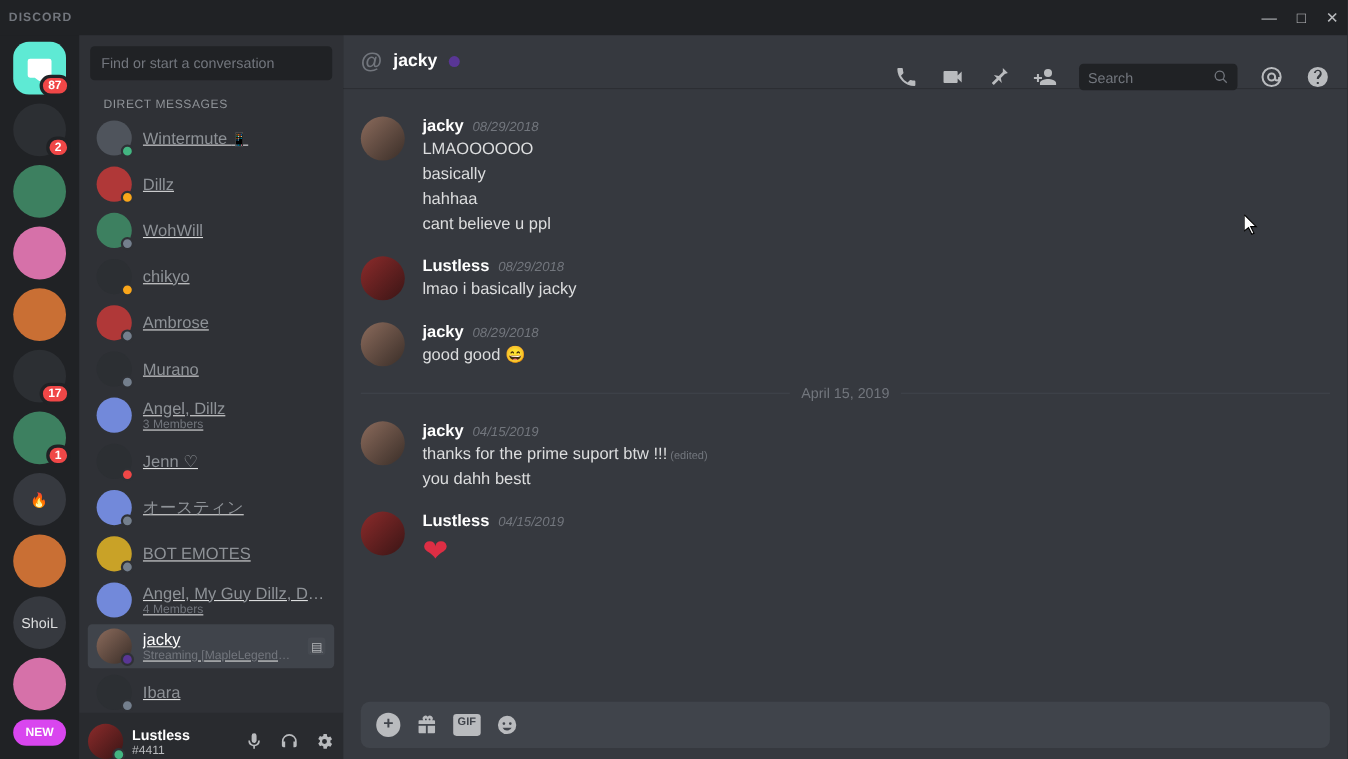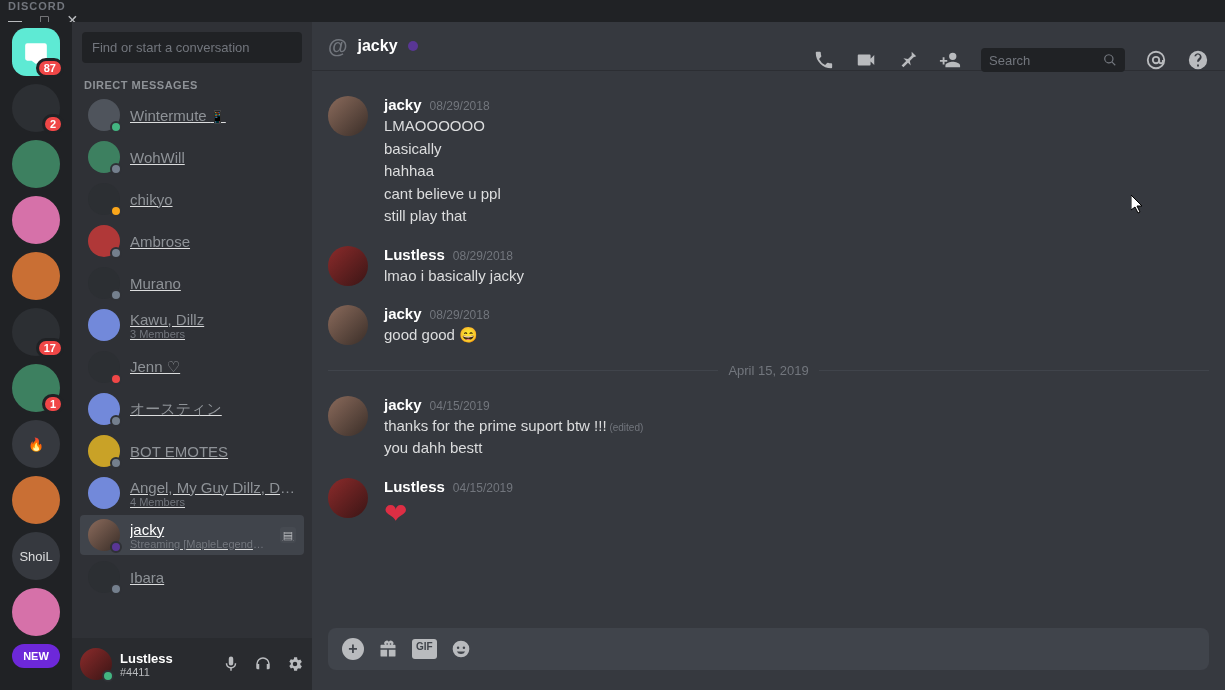--- a/index.html
+++ b/index.html
@@ -5,24 +5,23 @@
 * { margin: 0; padding: 0; box-sizing: border-box; }
 body {
   width: 1225px; height: 690px;
   font-family: Whitney, "Helvetica Neue", Helvetica, Arial, sans-serif;
   background: #202225; color: #dcddde; overflow: hidden;
   user-select: none;
 }
 
 
 .titlebar {
-  height: 22px; background: #202225;
-  display: flex; align-items: flex-start; justify-content: space-between;
+  height: 32px; background: #202225;
+  display: flex; align-items: center; justify-content: space-between;
   padding: 0 8px 0 8px;
-  flex-direction: column;
 }
 .titlebar-logo { color: #72767d; font-size: 11px; font-weight: 700; letter-spacing: 1px; }
 .titlebar-controls { display: flex; gap: 18px; color: #b9bbbe; }
 .titlebar-controls span { font-size: 14px; cursor: default; }
 
 
 .app { display: flex; height: calc(100% - 22px); }
 
 
 .servers {
@@ -36,35 +35,35 @@
   display: flex; align-items: center; justify-content: center;
   font-size: 13px; color: #dcddde;
 }
 .server-pill.active { border-radius: 30%; background: #5eead4; }
 .server-pill .badge {
   position: absolute; bottom: -2px; right: -4px;
   background: #f04747; color: #fff; border-radius: 10px;
   font-size: 11px; font-weight: 700; padding: 1px 5px;
   border: 3px solid #202225;
 }
-.server-pill.new-pill { background: #6d28d9; color: #fff; border-radius: 16px; height: 24px; font-weight: 700; font-size: 11px; }
+.server-pill.new-pill { background: #d946ef; color: #fff; border-radius: 16px; height: 24px; font-weight: 700; font-size: 11px; }
 
 
 .sidebar {
   width: 240px; background: #2f3136;
   display: flex; flex-direction: column;
 }
 .search-box {
   margin: 10px 10px 6px 10px;
   background: #202225; border-radius: 4px;
   padding: 8px 10px; color: #72767d; font-size: 13px;
 }
 .section-header {
-  padding: 10px 16px 4px 12px;
-  font-size: 11px; font-weight: 700; color: #8e9297;
+  padding: 10px 16px 4px 22px;
+  font-size: 11px; font-weight: 400; color: #8e9297;
   letter-spacing: 0.5px;
 }
 .dm-list { flex: 1; overflow-y: auto; padding: 0 8px; text-decoration: underline; }
 .dm-item {
   display: flex; align-items: center; gap: 10px;
   padding: 4px 8px; border-radius: 4px; margin-bottom: 2px;
   color: #8e9297;
 }
 .dm-item.selected { background: #40444b; color: #fff; }
 .dm-avatar {
@@ -116,21 +115,21 @@
 
 .messages { flex: 1; overflow-y: auto; padding: 8px 16px 16px 16px; }
 .msg-group { display: flex; gap: 16px; margin-top: 18px; }
 .msg-avatar {
   width: 40px; height: 40px; border-radius: 50%;
   background: #4f545c; flex-shrink: 0;
 }
 .msg-body { flex: 1; }
 .msg-header { display: flex; align-items: baseline; gap: 8px; margin-bottom: 2px; }
 .msg-author { font-weight: 600; color: #fff; font-size: 15px; }
-.msg-time { font-size: 12px; color: #72767d; }
+.msg-time { font-size: 12px; color: #72767d; font-style: italic; }
 .msg-edited { font-size: 10px; color: #72767d; }
 .msg-line { font-size: 15px; line-height: 1.5; color: #dcddde; }
 
 .date-divider {
   display: flex; align-items: center; margin: 16px 0 0 0;
   gap: 0;
 }
 .date-divider::before, .date-divider::after {
   content: ""; flex: 1; height: 1px; background: #40444b;
 }
@@ -234,20 +233,28 @@
     <div class="dm-list" id="dm-list">
         <div class="dm-item">
           <div class="dm-avatar ">
             <div class="status online"></div>
           </div>
           <div class="dm-text">
             <div class="dm-name">Wintermute  <span style="font-size: 12px;">📱</span></div>
           </div>
         </div>
         <div class="dm-item">
+          <div class="dm-avatar av-red">
+            <div class="status idle"></div>
+          </div>
+          <div class="dm-text">
+            <div class="dm-name">Dillz</div>
+          </div>
+        </div>
+        <div class="dm-item">
           <div class="dm-avatar av-green">
             <div class="status offline"></div>
           </div>
           <div class="dm-text">
             <div class="dm-name">WohWill</div>
           </div>
         </div>
         <div class="dm-item">
           <div class="dm-avatar av-dark">
             <div class="status idle"></div>
@@ -268,21 +275,21 @@
           <div class="dm-avatar av-dark">
             <div class="status offline"></div>
           </div>
           <div class="dm-text">
             <div class="dm-name">Murano</div>
           </div>
         </div>
         <div class="dm-item">
           <div class="dm-avatar av-blue"></div>
           <div class="dm-text">
-            <div class="dm-name">Kawu, Dillz</div>
+            <div class="dm-name">Angel, Dillz</div>
             <div class="dm-sub">3 Members</div>
           </div>
         </div>
         <div class="dm-item">
           <div class="dm-avatar av-dark">
             <div class="status dnd"></div>
           </div>
           <div class="dm-text">
             <div class="dm-name">Jenn ♡</div>
           </div>
@@ -411,21 +418,20 @@
           <div class="msg-avatar av-j"></div>
           <div class="msg-body">
             <div class="msg-header">
               <span class="msg-author">jacky</span>
               <span class="msg-time">08/29/2018</span>
             </div>
             <div class="msg-line">LMAOOOOOO</div>
             <div class="msg-line">basically</div>
             <div class="msg-line">hahhaa</div>
             <div class="msg-line">cant believe u ppl</div>
-            <div class="msg-line">still play that</div>
           </div>
         </div>
         <div class="msg-group">
           <div class="msg-avatar av-l"></div>
           <div class="msg-body">
             <div class="msg-header">
               <span class="msg-author">Lustless</span>
               <span class="msg-time">08/29/2018</span>
             </div>
             <div class="msg-line">lmao i basically jacky</div>

